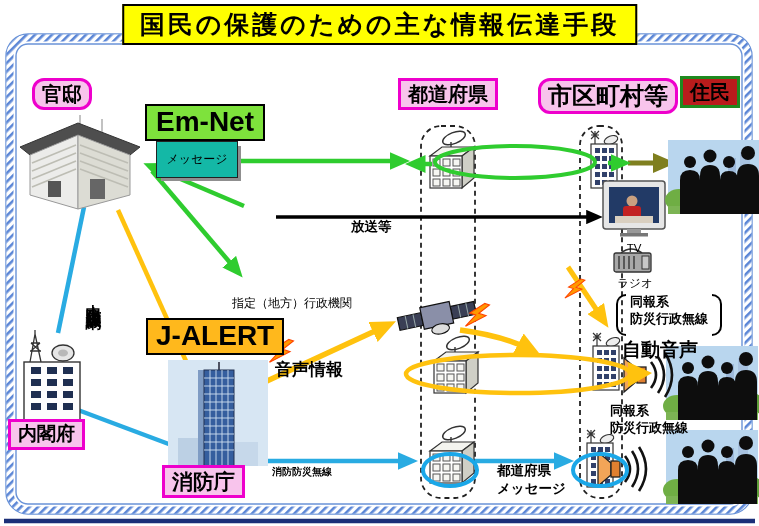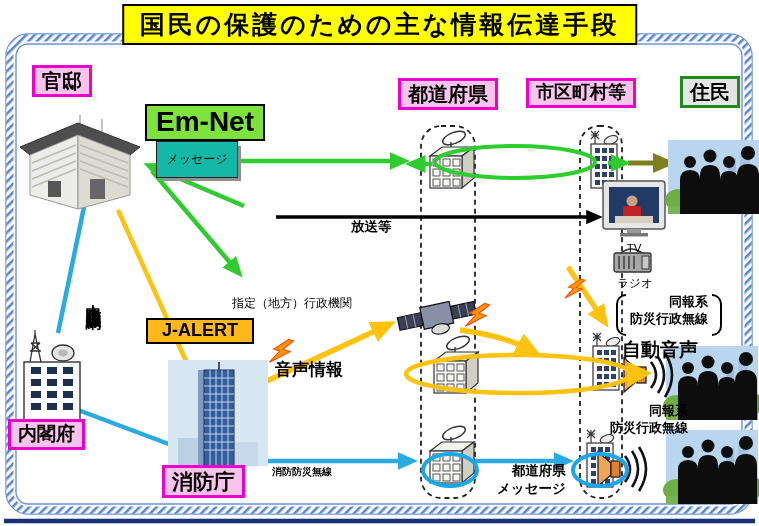--- a/index.html
+++ b/index.html
@@ -9,32 +9,32 @@
   .lbl{position:absolute;white-space:nowrap;line-height:1.25;}
   .bold{font-weight:bold;}
   .center{text-align:center;}
   .title{position:absolute;top:4px;left:50%;transform:translateX(-50%);
          background:var(--titleBg);border:2.5px solid #000;padding:2px 16px;
          font-size:25px;font-weight:bold;letter-spacing:3px;white-space:nowrap;z-index:9;}
   .tag{position:absolute;font-weight:bold;text-align:center;line-height:1.1;
        padding:2px 7px;border:3px solid var(--magenta);background:var(--pinkBg);
        font-size:20px;white-space:nowrap;z-index:8;}
   .tag.green{border:2.5px solid #000;background:var(--emnetBg);font-size:28px;padding:1px 9px;}
-  .tag.orange{border:2.5px solid #000;background:var(--jalertBg);font-size:18px;padding:1px 14px;}
-  .tag.dgreen{border:3px solid var(--resBorder);background:#e5e5e5;}
+  .tag.orange{border:2.5px solid #000;background:var(--jalertBg);font-size:28px;padding:1px 8px;}
+  .tag.dgreen{border:3px solid var(--resBorder);background:#b91c1c;}
   .note{position:absolute;left:156px;top:141px;z-index:8;}
   .note .shadow{position:absolute;left:5px;top:5px;width:80px;height:35px;background:#8f8f8f;}
   .note .paper{position:relative;width:80px;height:35px;background:#14b8a6;border:1.5px solid #222;
        display:flex;align-items:center;justify-content:center;font-size:12px;}
   .vtext{writing-mode:vertical-rl;text-orientation:upright;letter-spacing:2px;}
   .brkrow{position:absolute;display:flex;align-items:stretch;z-index:8;}
   .brk{width:8px;border:2px solid #000;}
   .brk.l{border-right:none;border-radius:10px 0 0 10px;margin-right:4px;}
   .brk.r{border-left:none;border-radius:0 10px 10px 0;margin-left:4px;}
-  .lines{line-height:1.3;text-align:right;}
+  .lines{line-height:1.3;}
 </style>
 </head>
 <body>
 
 <div class="stage">
 
 <svg class="layer" width="759" height="526" viewBox="0 0 759 526">
   <defs>
     <pattern id="hatch" width="6" height="6" patternUnits="userSpaceOnUse" patternTransform="rotate(45)">
       <rect width="6" height="6" fill="#ffffff"></rect>
@@ -284,24 +284,24 @@
 
   <g fill="#ff9900" stroke="#ff4400" stroke-width="0.9">
     <use href="#bolt" transform="translate(278,336) rotate(18) scale(1.25)"></use>
     <use href="#bolt" transform="translate(474,300) rotate(18) scale(1.25)"></use>
     <use href="#bolt" transform="translate(572,276) rotate(18) scale(1.05)"></use>
   </g>
 </svg>
 
 <div class="title">国民の保護のための主な情報伝達手段</div>
 
-<div class="tag" style="left:32px;top:65px;">官邸</div>
+<div class="tag" style="left:32px;top:78px;border-radius:12px;">官邸</div>
 <div class="tag green" style="left:145px;top:104px;">Em-Net</div>
 <div class="tag" style="left:398px;top:78px;">都道府県</div>
-<div class="tag" style="left:526px;top:78px;font-size:18px;">市区町村等</div>
+<div class="tag" style="left:538px;top:78px;font-size:24px;border-radius:12px;">市区町村等</div>
 <div class="tag dgreen" style="left:680px;top:76px;">住民</div>
 <div class="tag" style="left:8px;top:419px;font-size:19px;">内閣府</div>
 <div class="tag orange" style="left:146px;top:318px;">J-ALERT</div>
 <div class="tag" style="left:162px;top:465px;font-size:21px;">消防庁</div>
 
 <div class="note">
   <div class="shadow"></div>
   <div class="paper">メッセージ</div>
 </div>
 

